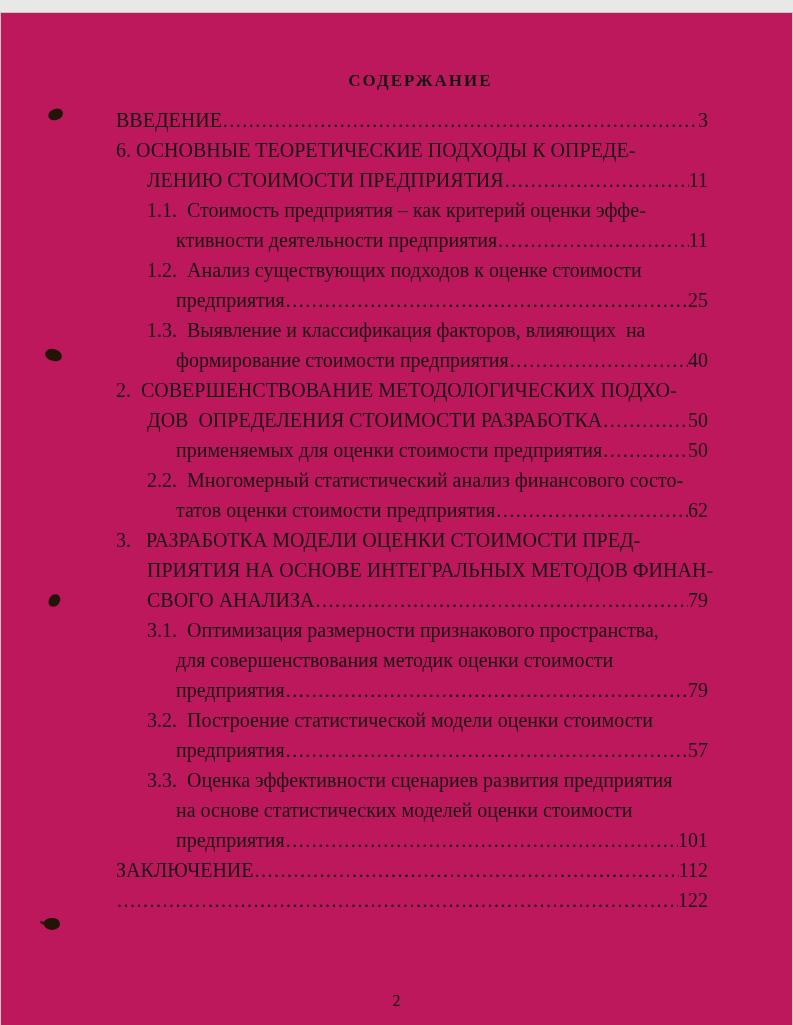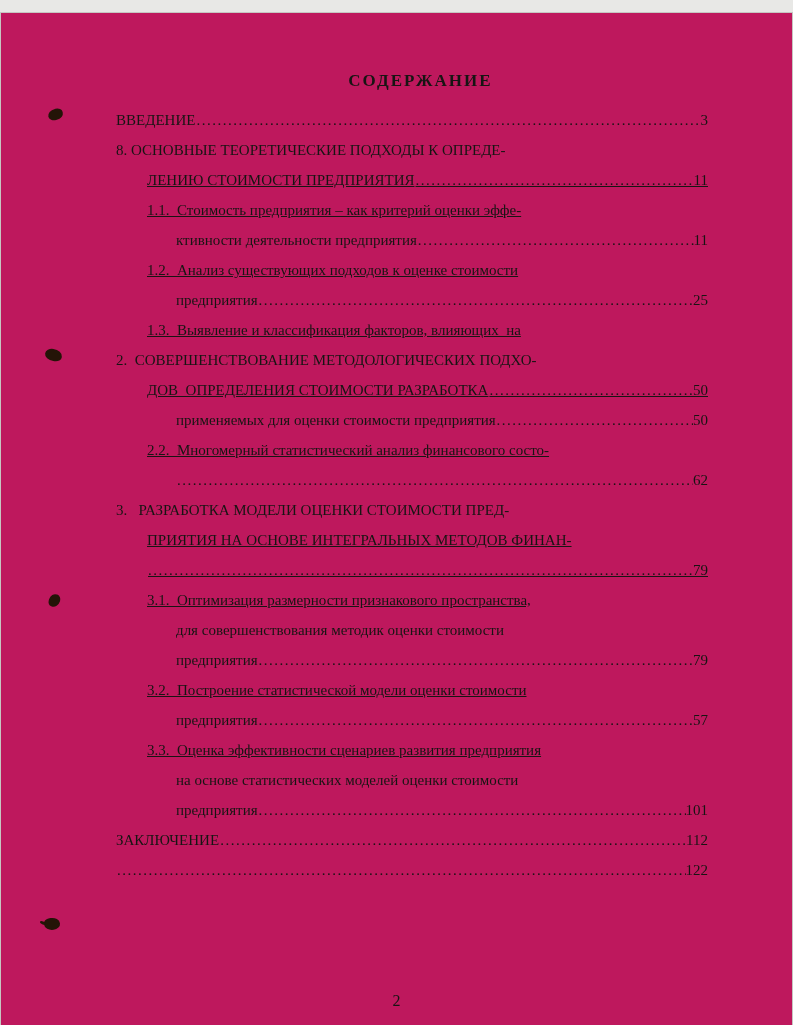--- a/index.html
+++ b/index.html
@@ -30,25 +30,25 @@
   .toc {
     position: absolute;
     left: 115px;
     top: 92px;
     width: 592px;
   }
   .toc-line {
     display: flex;
     align-items: baseline;
     line-height: 30px;
-    font-size: 15px;
+    font-size: 20px;
     white-space: pre;
   }
   .ind-0 { padding-left: 0; }
-  .ind-1 { padding-left: 31px; text-decoration: underline; }
+  .ind-1 { padding-left: 31px; }
   .ind-2 { padding-left: 60px; font-family: Liberation Serif, serif; }
   .toc-text {
     white-space: pre;
     flex: 0 0 auto;
   }
   .leader {
     flex: 1 1 auto;
     overflow: hidden;
     white-space: nowrap;
     min-width: 12px;
@@ -92,35 +92,36 @@
 </style>
 </head>
 <body>
 
 <div class="page">
 
   <div class="doc-title">СОДЕРЖАНИЕ</div>
 
   <div class="toc" id="toc">
       <div class="toc-line ind-0"><span class="toc-text">ВВЕДЕНИЕ</span><span class="leader"></span><span class="toc-page">3</span></div>
-      <div class="toc-line ind-0"><span class="toc-text">8. ОСНОВНЫЕ ТЕОРЕТИЧЕСКИЕ ПОДХОДЫ К ОПРЕДЕ-</span></div>
+      <div class="toc-line ind-0"><span class="toc-text">6. ОСНОВНЫЕ ТЕОРЕТИЧЕСКИЕ ПОДХОДЫ К ОПРЕДЕ-</span></div>
       <div class="toc-line ind-1"><span class="toc-text">ЛЕНИЮ СТОИМОСТИ ПРЕДПРИЯТИЯ</span><span class="leader"></span><span class="toc-page">11</span></div>
       <div class="toc-line ind-1"><span class="toc-text">1.1.  Стоимость предприятия – как критерий оценки эффе-</span></div>
       <div class="toc-line ind-2"><span class="toc-text">ктивности деятельности предприятия</span><span class="leader"></span><span class="toc-page">11</span></div>
       <div class="toc-line ind-1"><span class="toc-text">1.2.  Анализ существующих подходов к оценке стоимости</span></div>
       <div class="toc-line ind-2"><span class="toc-text">предприятия</span><span class="leader"></span><span class="toc-page">25</span></div>
       <div class="toc-line ind-1"><span class="toc-text">1.3.  Выявление и классификация факторов, влияющих  на</span></div>
+      <div class="toc-line ind-2"><span class="toc-text">формирование стоимости предприятия</span><span class="leader"></span><span class="toc-page">40</span></div>
       <div class="toc-line ind-0"><span class="toc-text">2.  СОВЕРШЕНСТВОВАНИЕ МЕТОДОЛОГИЧЕСКИХ ПОДХО-</span></div>
       <div class="toc-line ind-1"><span class="toc-text">ДОВ  ОПРЕДЕЛЕНИЯ СТОИМОСТИ РАЗРАБОТКА</span><span class="leader"></span><span class="toc-page">50</span></div>
       <div class="toc-line ind-2"><span class="toc-text">применяемых для оценки стоимости предприятия</span><span class="leader"></span><span class="toc-page">50</span></div>
       <div class="toc-line ind-1"><span class="toc-text">2.2.  Многомерный статистический анализ финансового состо-</span></div>
-      <div class="toc-line ind-2"><span class="leader"></span><span class="toc-page">62</span></div>
+      <div class="toc-line ind-2"><span class="toc-text">татов оценки стоимости предприятия</span><span class="leader"></span><span class="toc-page">62</span></div>
       <div class="toc-line ind-0"><span class="toc-text">3.   РАЗРАБОТКА МОДЕЛИ ОЦЕНКИ СТОИМОСТИ ПРЕД-</span></div>
       <div class="toc-line ind-1"><span class="toc-text">ПРИЯТИЯ НА ОСНОВЕ ИНТЕГРАЛЬНЫХ МЕТОДОВ ФИНАН-</span></div>
-      <div class="toc-line ind-1"><span class="leader"></span><span class="toc-page">79</span></div>
+      <div class="toc-line ind-1"><span class="toc-text">СВОГО АНАЛИЗА</span><span class="leader"></span><span class="toc-page">79</span></div>
       <div class="toc-line ind-1"><span class="toc-text">3.1.  Оптимизация размерности признакового пространства,</span></div>
       <div class="toc-line ind-2"><span class="toc-text">для совершенствования методик оценки стоимости</span></div>
       <div class="toc-line ind-2"><span class="toc-text">предприятия</span><span class="leader"></span><span class="toc-page">79</span></div>
       <div class="toc-line ind-1"><span class="toc-text">3.2.  Построение статистической модели оценки стоимости</span></div>
       <div class="toc-line ind-2"><span class="toc-text">предприятия</span><span class="leader"></span><span class="toc-page">57</span></div>
       <div class="toc-line ind-1"><span class="toc-text">3.3.  Оценка эффективности сценариев развития предприятия</span></div>
       <div class="toc-line ind-2"><span class="toc-text">на основе статистических моделей оценки стоимости</span></div>
       <div class="toc-line ind-2"><span class="toc-text">предприятия</span><span class="leader"></span><span class="toc-page">101</span></div>
       <div class="toc-line ind-0"><span class="toc-text">ЗАКЛЮЧЕНИЕ</span><span class="leader"></span><span class="toc-page">112</span></div>
       <div class="toc-line ind-0"><span class="leader"></span><span class="toc-page">122</span></div>

